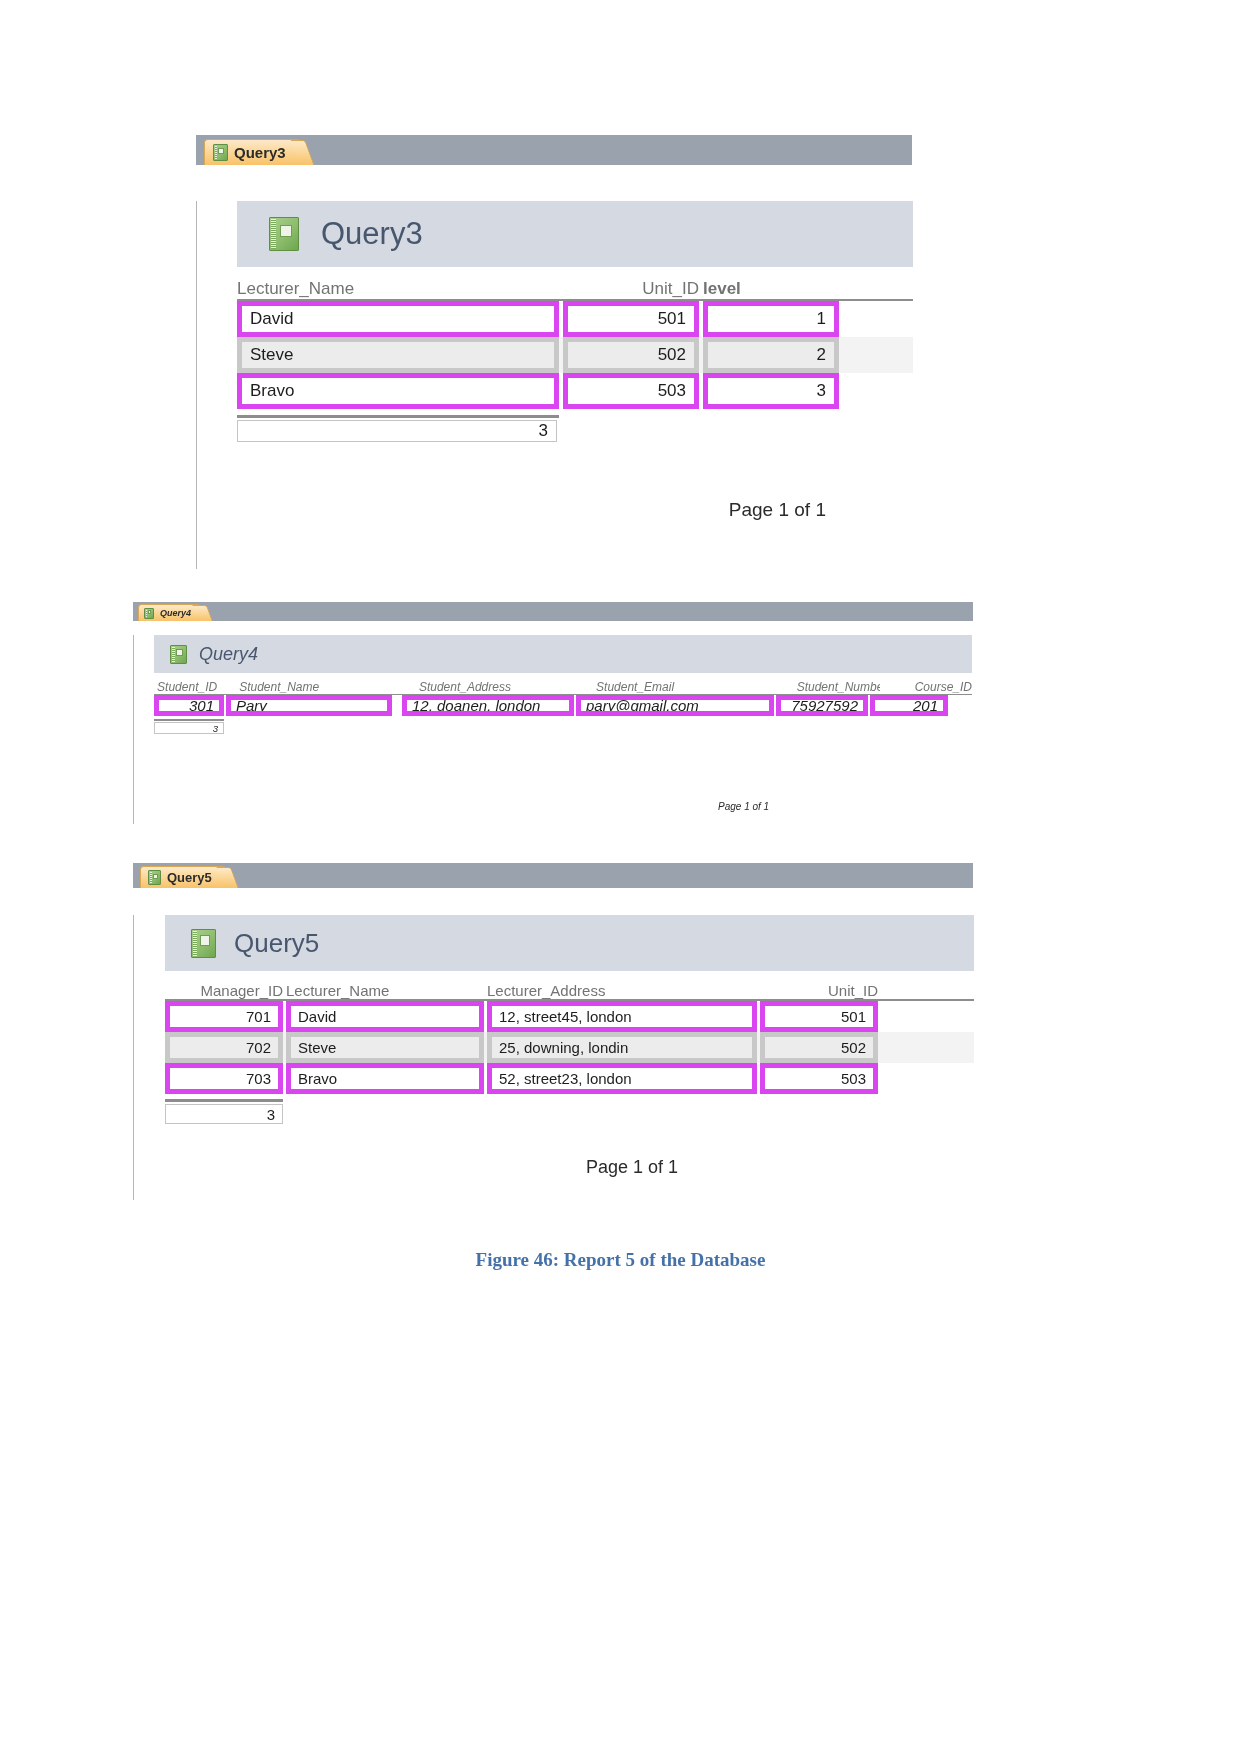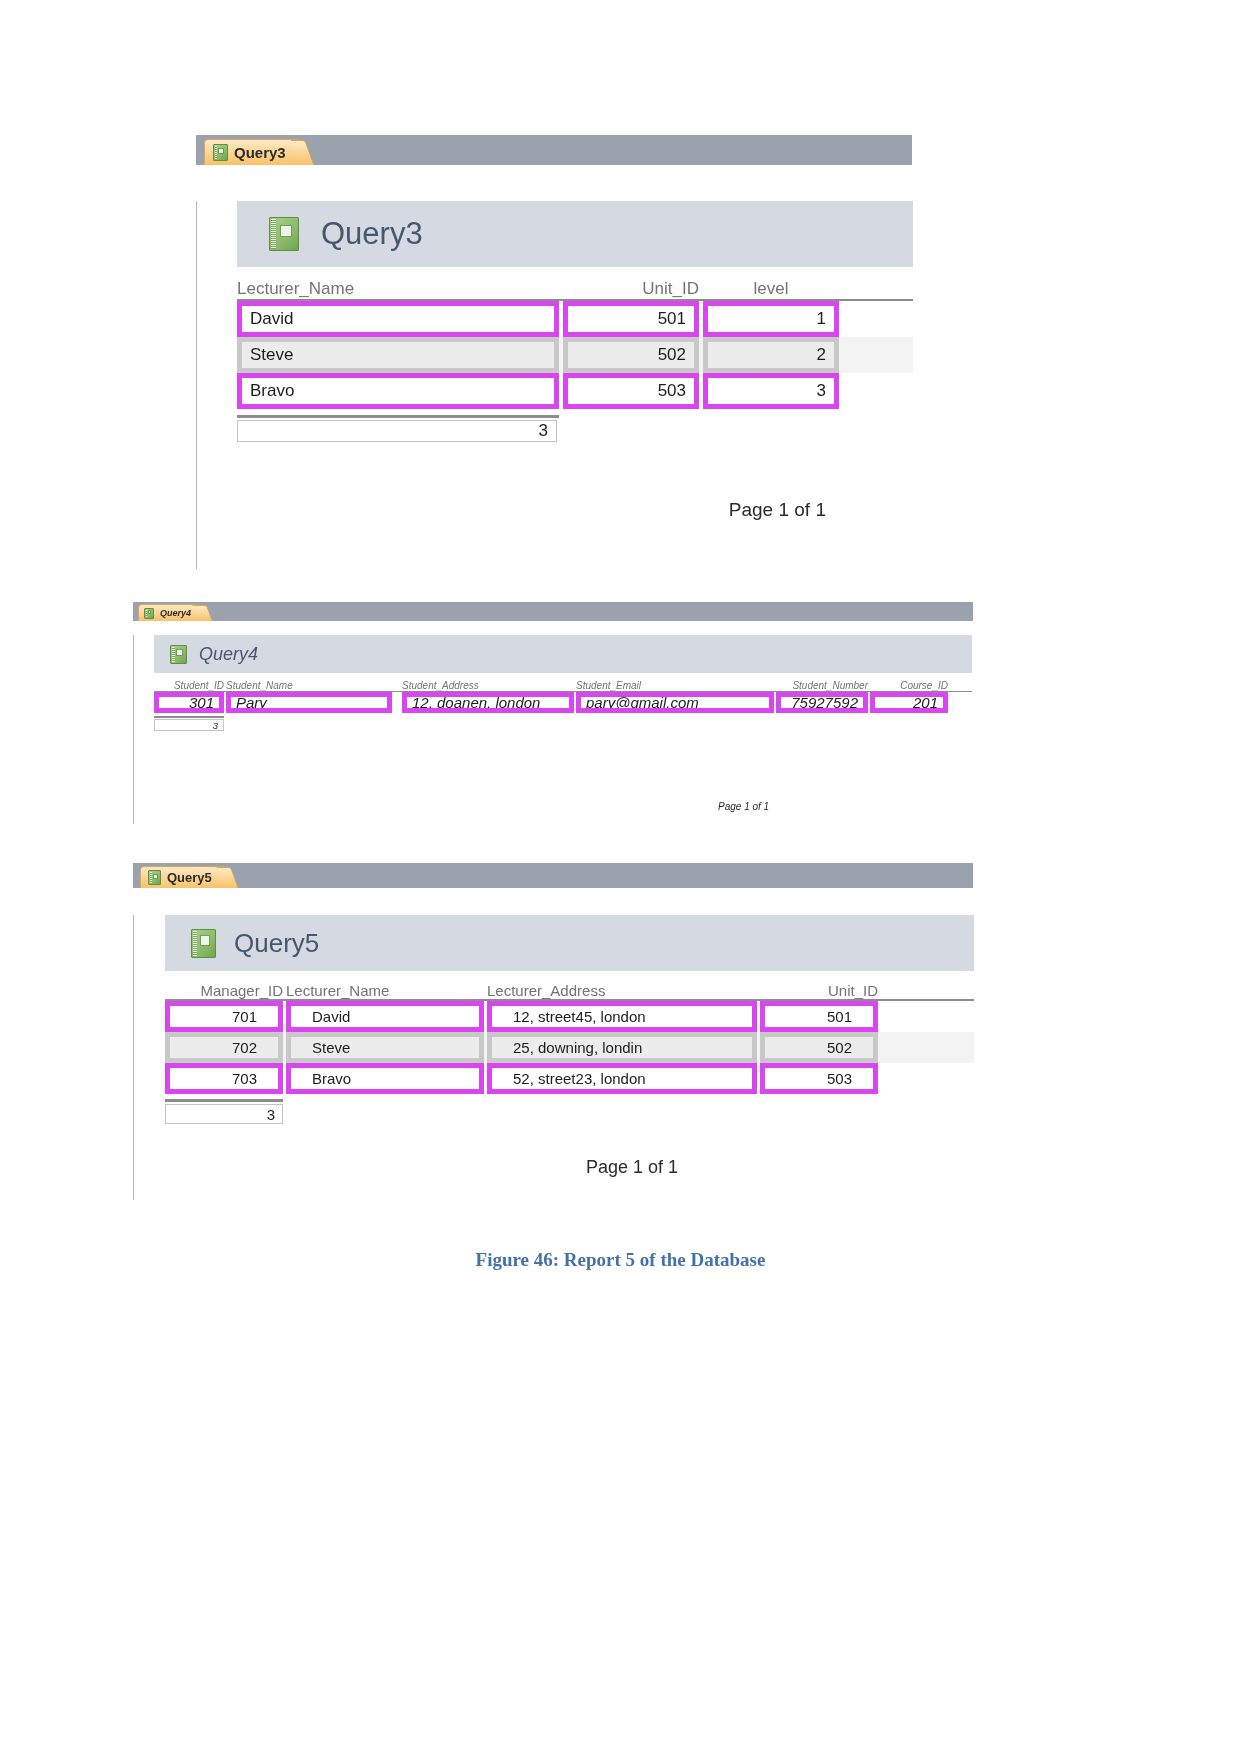--- a/index.html
+++ b/index.html
@@ -184,21 +184,21 @@
   
   #fig2 { left: 133px; top: 602px; width: 840px; height: 208px; font-style: italic; }
   #fig2 .acc-tabbar { height: 19px; }
   #fig2 .acc-tab { height: 17px; padding: 0 9px 0 5px; margin-left: 5px; }
   #fig2 .acc-tab-label { font-size: 9px; }
   #fig2 .nb-tab-icon { width: 10px; height: 11px; }
   #fig2 .acc-body { height: 189px; }
   #fig2 .report-title-bar { margin: 14px 0 0 20px; width: 818px; height: 38px; padding-left: 16px; }
   #fig2 .report-title-icon { width: 17px; height: 19px; margin-right: 12px; }
   #fig2 .report-title-text { font-size: 18px; }
-  #fig2 .col-head-row { margin: 7px 0 0 20px; width: 818px; font-size: 10px; }
+  #fig2 .col-head-row { margin: 7px 0 0 20px; width: 818px; font-size: 12px; gap: 20px; }
   #fig2 .data-row { margin: 0 0 0 20px; width: 818px; height: 21px; }
   #fig2 .cell { font-size: 15px; padding: 0 5px; }
   #fig2 .c-sid { width: 70px; }
   #fig2 .c-sname { width: 166px; margin-left: 2px; }
   #fig2 .c-saddr { width: 172px; margin-left: 10px; }
   #fig2 .c-semail { width: 198px; margin-left: 2px; }
   #fig2 .c-snum { width: 92px; margin-left: 2px; }
   #fig2 .c-cid { width: 78px; margin-left: 2px; }
   #fig2 .head-rule { margin-left: 20px; width: 818px; height: 1px; }
   #fig2 .count-rule { margin: 3px 0 1px 20px; width: 70px; height: 2px; }
@@ -210,21 +210,21 @@
   #fig3 .acc-tabbar { height: 25px; }
   #fig3 .acc-tab { height: 22px; padding: 0 13px 0 7px; margin-left: 7px; }
   #fig3 .acc-tab-label { font-size: 13px; }
   #fig3 .nb-tab-icon { width: 13px; height: 15px; }
   #fig3 .acc-body { height: 285px; }
   #fig3 .report-title-bar { margin: 27px 0 0 31px; width: 809px; height: 56px; padding-left: 26px; }
   #fig3 .report-title-icon { width: 25px; height: 29px; margin-right: 18px; }
   #fig3 .report-title-text { font-size: 26px; }
   #fig3 .col-head-row { margin: 11px 0 0 31px; width: 809px; font-size: 15px; }
   #fig3 .data-row { margin: 0 0 0 31px; width: 809px; height: 31px; }
-  #fig3 .cell { font-size: 15px; padding: 0 21px; }
+  #fig3 .cell { font-size: 15px; padding: 0 7px; }
   #fig3 .c-mid { width: 118px; }
   #fig3 .c-lname { width: 198px; margin-left: 3px; }
   #fig3 .c-laddr { width: 270px; margin-left: 3px; }
   #fig3 .c-uid { width: 118px; margin-left: 3px; }
   #fig3 .head-rule { margin-left: 31px; width: 809px; }
   #fig3 .count-rule { margin: 5px 0 2px 31px; width: 118px; height: 3px; }
   #fig3 .count-cell { margin-left: 31px; width: 118px; height: 20px; font-size: 15px; padding: 0 7px; }
   #fig3 .page-footer { left: 452px; bottom: 22px; font-size: 18px; }
 
   
@@ -245,21 +245,21 @@
   </div>
   <div class="acc-body">
     <div class="report-title-bar">
       <span class="nb-icon report-title-icon"></span>
       <span class="report-title-text">Query3</span>
     </div>
 
     <div class="col-head-row">
       <div class="col-head c-name txt">Lecturer_Name</div>
       <div class="col-head c-unit" style="text-align:right;">Unit_ID</div>
-      <div class="col-head c-level" style="text-align:center;">level</div>
+      <div class="col-head c-level" style="text-align:left;font-weight:bold;">level</div>
     </div>
     <div class="head-rule"></div>
 
     <div class="data-row">
       <div class="cell c-name txt">David</div>
       <div class="cell c-unit num">501</div>
       <div class="cell c-level num">1</div>
     </div>
     <div class="data-row alt">
       <div class="cell c-name txt">Steve</div>

